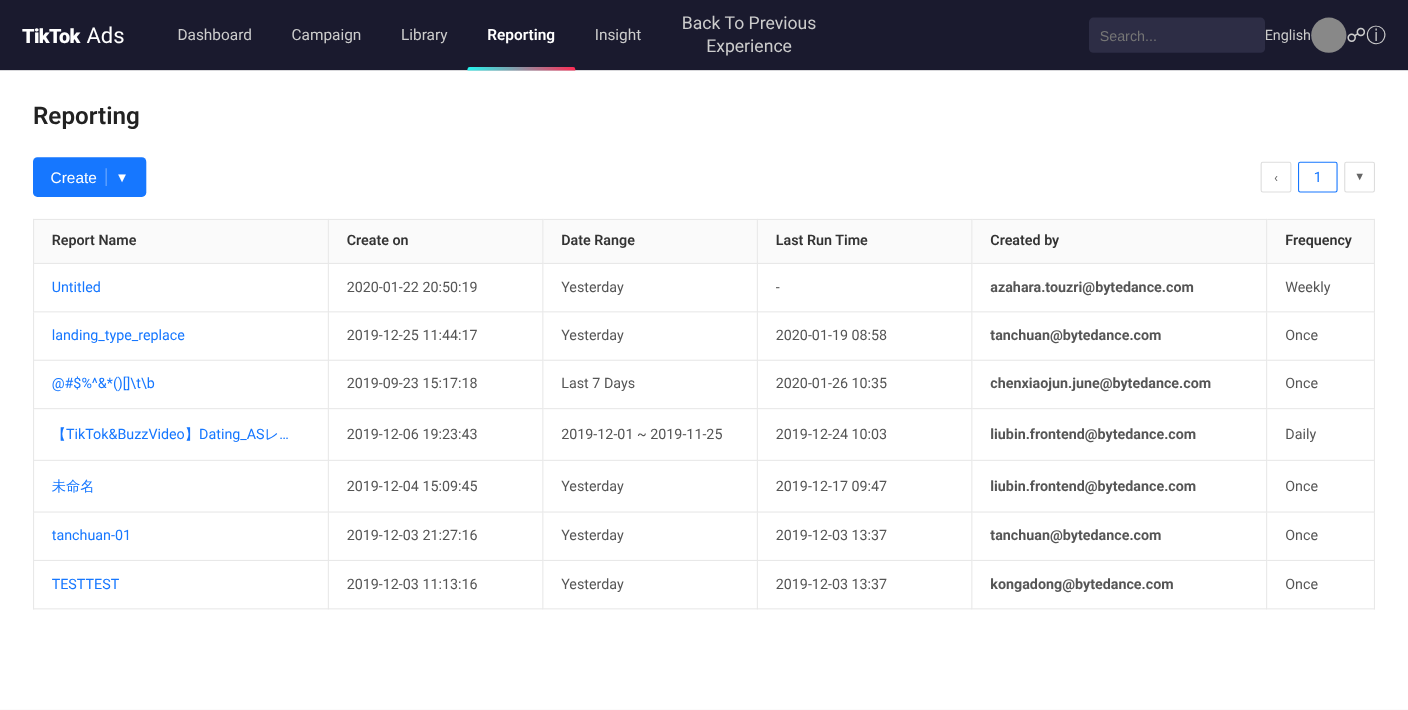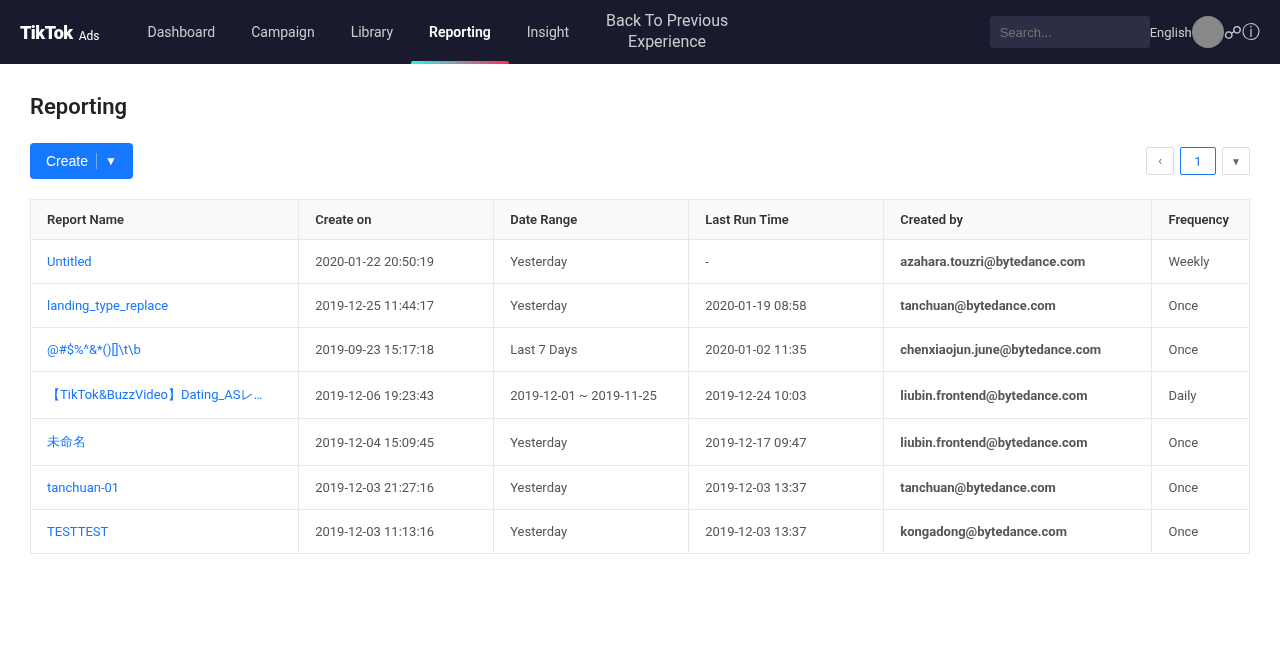--- a/index.html
+++ b/index.html
@@ -20,21 +20,21 @@
       gap: 6px;
       margin-right: 30px;
     }
     .logo-tiktok {
       font-weight: 900;
       font-size: 18px;
       color: #fff;
       letter-spacing: -0.5px;
     }
     .logo-ads {
-      font-size: 12px;
+      font-size: 20px;
       color: #fff;
       font-weight: 400;
     }
     .nav-links {
       display: flex;
       align-items: center;
       gap: 0;
       flex: 1;
     }
     .nav-item {
@@ -296,21 +296,21 @@
     <td class="col-run">2020-01-19 08:58</td>
     <td class="col-created">tanchuan@bytedance.com</td>
     <td class="col-freq">Once</td>
   </tr>
         <tr>
     <td class="col-name">
       <a class="report-link">@#$%^&amp;*()[]\t\b</a>
     </td>
     <td class="col-create">2019-09-23 15:17:18</td>
     <td class="col-date">Last 7 Days</td>
-    <td class="col-run">2020-01-02 11:35</td>
+    <td class="col-run">2020-01-26 10:35</td>
     <td class="col-created">chenxiaojun.june@bytedance.com</td>
     <td class="col-freq">Once</td>
   </tr>
         <tr>
     <td class="col-name">
       <a class="report-link">【TikTok&amp;BuzzVideo】Dating_ASレポ...</a>
     </td>
     <td class="col-create">2019-12-06 19:23:43</td>
     <td class="col-date">2019-12-01 ~ 2019-11-25</td>
     <td class="col-run">2019-12-24 10:03</td>

